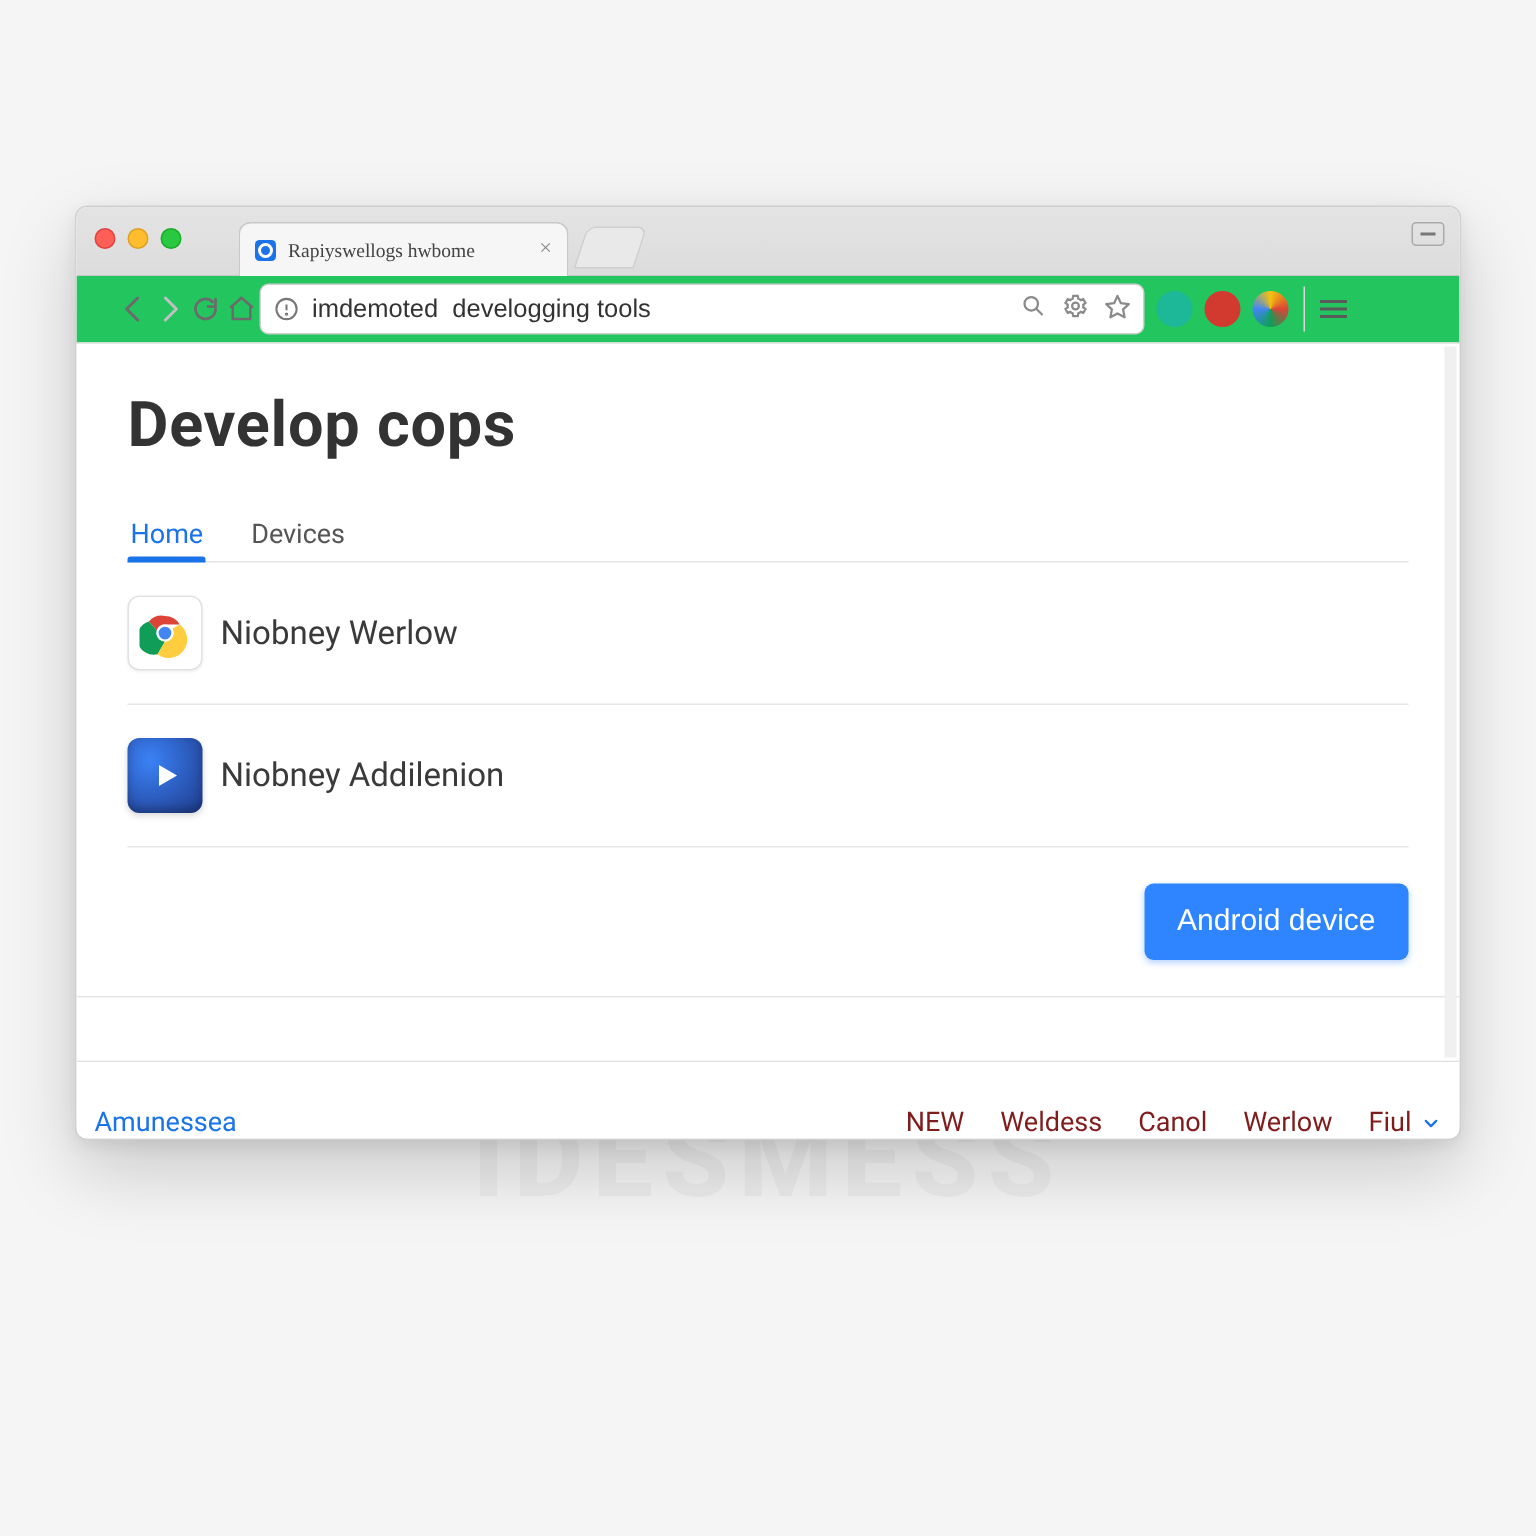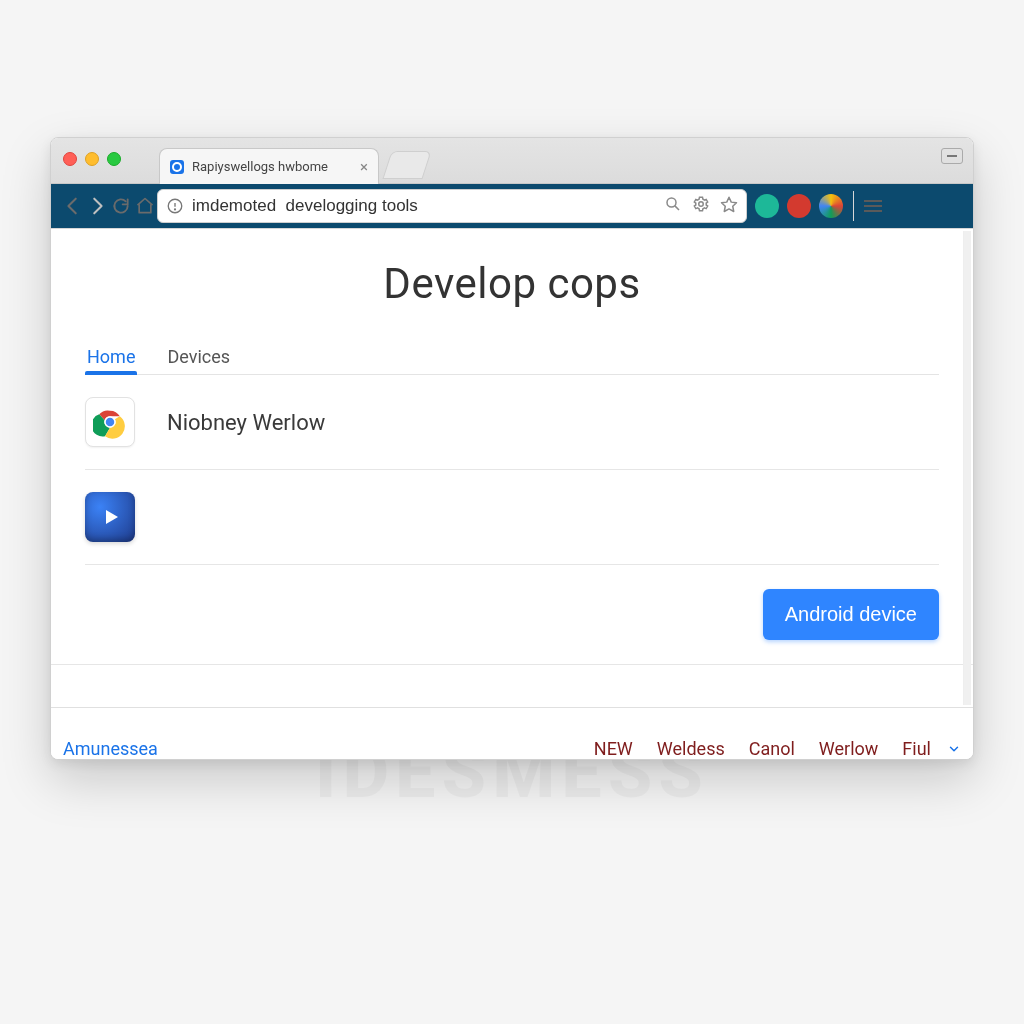--- a/index.html
+++ b/index.html
@@ -21,20 +21,21 @@
     overflow: hidden;
   }
   
   .tabstrip {
     height: 46px;
     background: linear-gradient(#e4e4e4,#dcdcdc);
     border-bottom: 1px solid #c8c8c8;
     display: flex; align-items: flex-end;
     position: relative;
     padding-left: 8px;
+    font-family: Liberation Serif, serif;
   }
   .traffic {
     position: absolute; left: 12px; top: 14px;
     display: flex; gap: 8px;
   }
   .tl-dot { width: 14px; height: 14px; border-radius: 50%; }
   .tl-close { background: #ff5f57; border:1px solid #e0443e;}
   .tl-min   { background: #ffbd2e; border:1px solid #dea123;}
   .tl-max   { background: #28c940; border:1px solid #1aab29;}
   .tab {
@@ -67,24 +68,24 @@
   }
   .wincorner{
     position:absolute; right:10px; top:10px;
     width:22px;height:16px;border:1px solid #aaa;border-radius:3px;
     display:flex;align-items:center;justify-content:center;
   }
   .wincorner::before{content:"";width:10px;height:2px;background:#777;}
   
   .toolbar {
     height: 45px;
-    background: #0c4a6e;
+    background: #22c55e;
     border-bottom: 1px solid #d7d7d7;
     display: flex; align-items: center;
-    padding: 0 10px;
+    padding: 0 26px;
   }
   .navicon {
     width:24px;height:24px;display:flex;align-items:center;justify-content:center;
     color:#6b6b6b; cursor:pointer;
   }
   .navicon.disabled{color:#c0c0c0;}
   .omnibox {
     flex:1; height:34px;
     background:#fff; border:1px solid #cfcfcf; border-radius:6px;
     display:flex;align-items:center; padding:0 8px; gap:8px;
@@ -107,39 +108,38 @@
   .content{
     flex:1; overflow:auto; background:#fff; position:relative;
   }
   .scrollbar-hint{
     position:absolute;right:2px;top:2px;bottom:2px;width:8px;
     background:linear-gradient(#f0f0f0,#f0f0f0);
     border-left:1px solid #eee;
   }
   .page-inner{padding:30px 34px 0 34px;}
   h1.page-title{
-    font-size:42px; font-weight:400; color:#333; letter-spacing:0.5px;
+    font-size:42px; font-weight:700; color:#333; letter-spacing:0.5px;
     margin-bottom:28px;
-    text-align:center;
   }
   .tabs{
     display:flex; gap:28px; border-bottom:1px solid #e4e4e4;
   }
   .tabs .tabitem{
     padding:10px 2px 7px 2px; font-size:18px; color:#555; cursor:pointer;
     position:relative;
   }
   .tabs .tabitem.active{ color:#1a73e8; }
   .tabs .tabitem.active::after{
     content:""; position:absolute; left:0; right:0; bottom:-1px;
     height:4px; background:#1a73e8; border-radius:2px 2px 0 0;
   }
   .list{border-top:none;}
   .row{
-    display:flex;align-items:center;gap:32px;
+    display:flex;align-items:center;gap:12px;
     padding:22px 0;
     border-bottom:1px solid #e6e6e6;
   }
   .row .icn{width:50px;height:50px;border-radius:8px;display:flex;align-items:center;justify-content:center;}
   .chrome-ico{
     background:#fff;border:1px solid #e2e2e2;border-radius:6px;
     box-shadow:0 1px 2px rgba(0,0,0,0.06);
   }
   .chrome-ico svg{width:34px;height:34px;}
   .play-ico{
@@ -159,21 +159,21 @@
   }
   
   .footer{
     height:52px;border-top:1px solid #e0e0e0;background:#fff;
     display:flex;align-items:flex-end;padding:0 12px;gap:24px;
     font-size:18px;
   }
   .footer .left-link{color:#1a73e8;}
   .footer .spacer{flex:1;}
   .footer .flink{color:#7f1d1d;cursor:pointer;}
-  .footer .drop{display:flex;align-items:center;gap:16px;margin-top:32px;}
+  .footer .drop{display:flex;align-items:center;gap:6px;margin-top:32px;}
   .footer .drop svg{width:14px;height:14px;}
   
   .wm {
     position:absolute; left:0; right:0; top:0; bottom:0;
     display:flex;align-items:center;justify-content:center;
     pointer-events:none;
   }
   .wm span{
     font-size:72px; font-weight:800; letter-spacing:6px;
     color:rgba(0,0,0,0.035);
@@ -295,20 +295,21 @@
               </svg>
           </div>
           <div class="label">Niobney Werlow</div>
         </div>
         <div class="row">
           <div class="icn play-ico">
             <svg viewBox="0 0 24 24">
                 <polygon points="8,5 20,12 8,19"></polygon>
               </svg>
           </div>
+          <div class="label">Niobney Addilenion</div>
         </div>
       </div>
     </div>
 
     <div class="cta-bar">
       <button class="cta">Android device</button>
     </div>
 
     <div class="scrollbar-hint"></div>
   </div>

